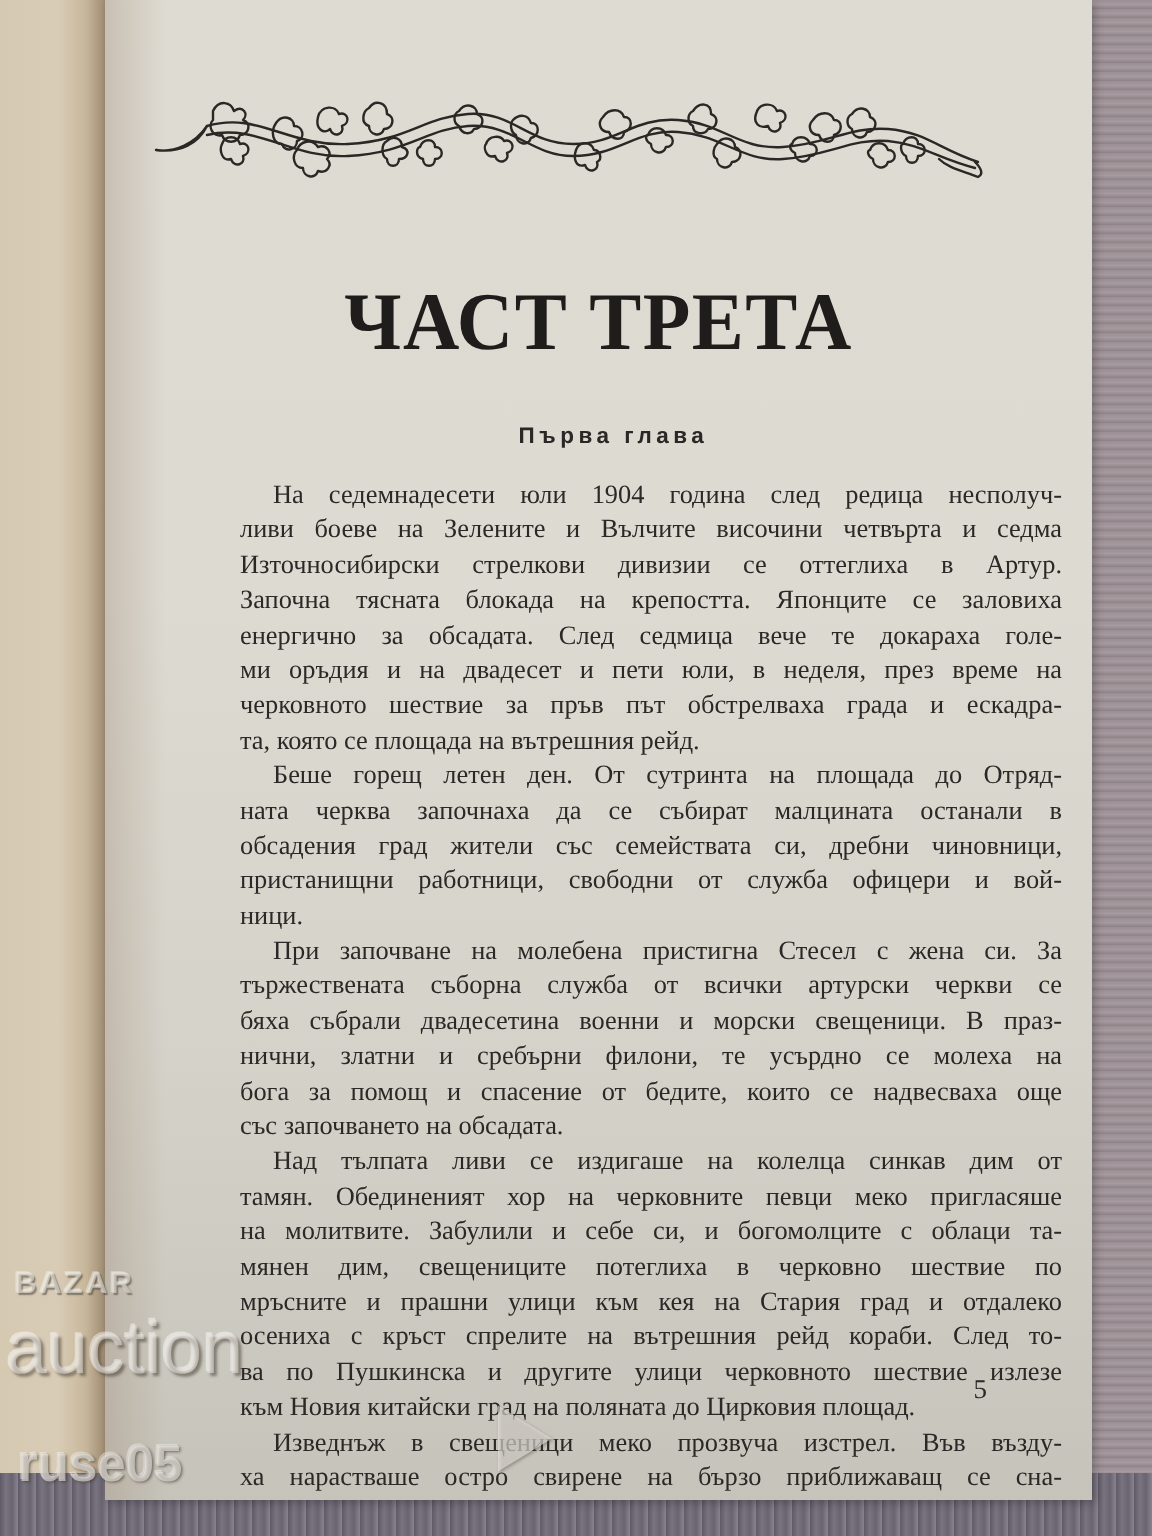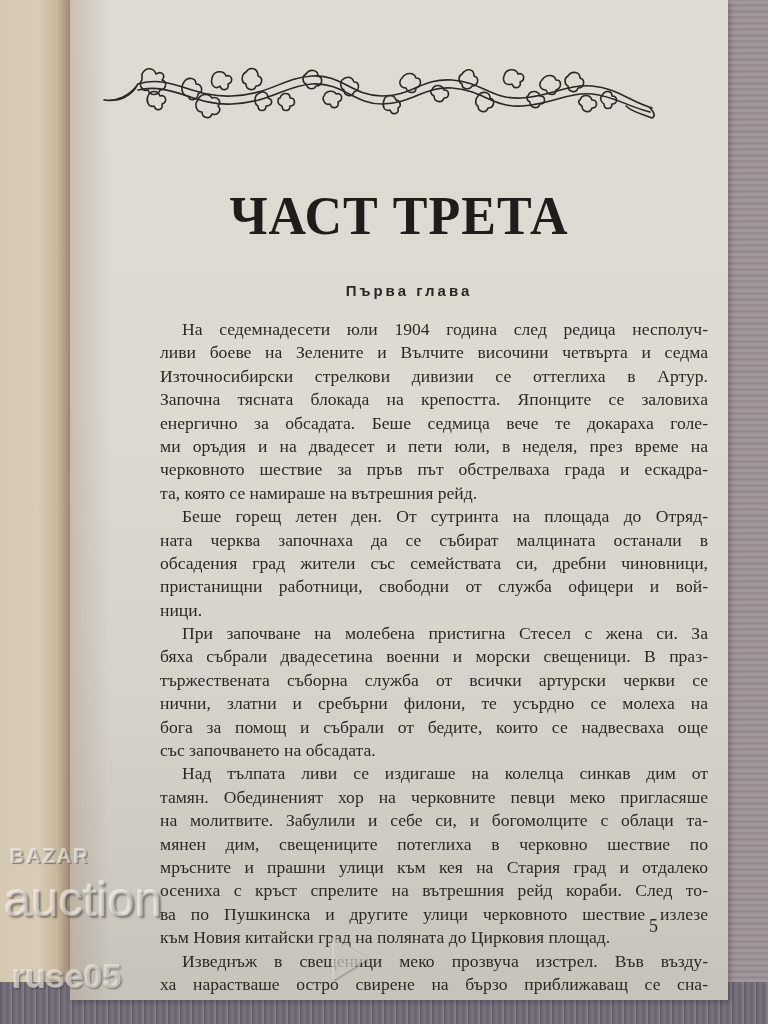--- a/index.html
+++ b/index.html
@@ -201,34 +201,34 @@
   </svg>
 
   <div class="part-title">ЧАСТ ТРЕТА</div>
   <div class="chapter-title">Първа глава</div>
 
   <div class="body-text" id="body-text">
       <span class="line indent">На седемнадесети юли 1904 година след редица несполуч-</span>
       <span class="line">ливи боеве на Зелените и Вълчите височини четвърта и седма</span>
       <span class="line">Източносибирски стрелкови дивизии се оттеглиха в Артур.</span>
       <span class="line">Започна тясната блокада на крепостта. Японците се заловиха</span>
-      <span class="line">енергично за обсадата. Беше седмица вече те докараха голе-</span>
+      <span class="line">енергично за обсадата. След седмица вече те докараха голе-</span>
       <span class="line">ми оръдия и на двадесет и пети юли, в неделя, през време на</span>
       <span class="line">черковното шествие за пръв път обстрелваха града и ескадра-</span>
-      <span class="line last">та, която се намираше на вътрешния рейд.</span>
+      <span class="line last">та, която се площада на вътрешния рейд.</span>
       <span class="line indent">Беше горещ летен ден. От сутринта на площада до Отряд-</span>
       <span class="line">ната черква започнаха да се събират малцината останали в</span>
       <span class="line">обсадения град жители със семействата си, дребни чиновници,</span>
       <span class="line">пристанищни работници, свободни от служба офицери и вой-</span>
       <span class="line last">ници.</span>
       <span class="line indent">При започване на молебена пристигна Стесел с жена си. За</span>
+      <span class="line">тържествената съборна служба от всички артурски черкви се</span>
       <span class="line">бяха събрали двадесетина военни и морски свещеници. В праз-</span>
-      <span class="line">тържествената съборна служба от всички артурски черкви се</span>
       <span class="line">нични, златни и сребърни филони, те усърдно се молеха на</span>
-      <span class="line">бога за помощ и събрали от бедите, които се надвесваха още</span>
+      <span class="line">бога за помощ и спасение от бедите, които се надвесваха още</span>
       <span class="line last">със започването на обсадата.</span>
       <span class="line indent">Над тълпата ливи се издигаше на колелца синкав дим от</span>
       <span class="line">тамян. Обединеният хор на черковните певци меко пригласяше</span>
       <span class="line">на молитвите. Забулили и себе си, и богомолците с облаци та-</span>
       <span class="line">мянен дим, свещениците потеглиха в черковно шествие по</span>
       <span class="line">мръсните и прашни улици към кея на Стария град и отдалеко</span>
       <span class="line">осениха с кръст спрелите на вътрешния рейд кораби. След то-</span>
       <span class="line">ва по Пушкинска и другите улици черковното шествие излезе</span>
       <span class="line last">към Новия китайски град на поляната до Цирковия площад.</span>
       <span class="line indent">Изведнъж в свещеници меко прозвуча изстрел. Във възду-</span>

